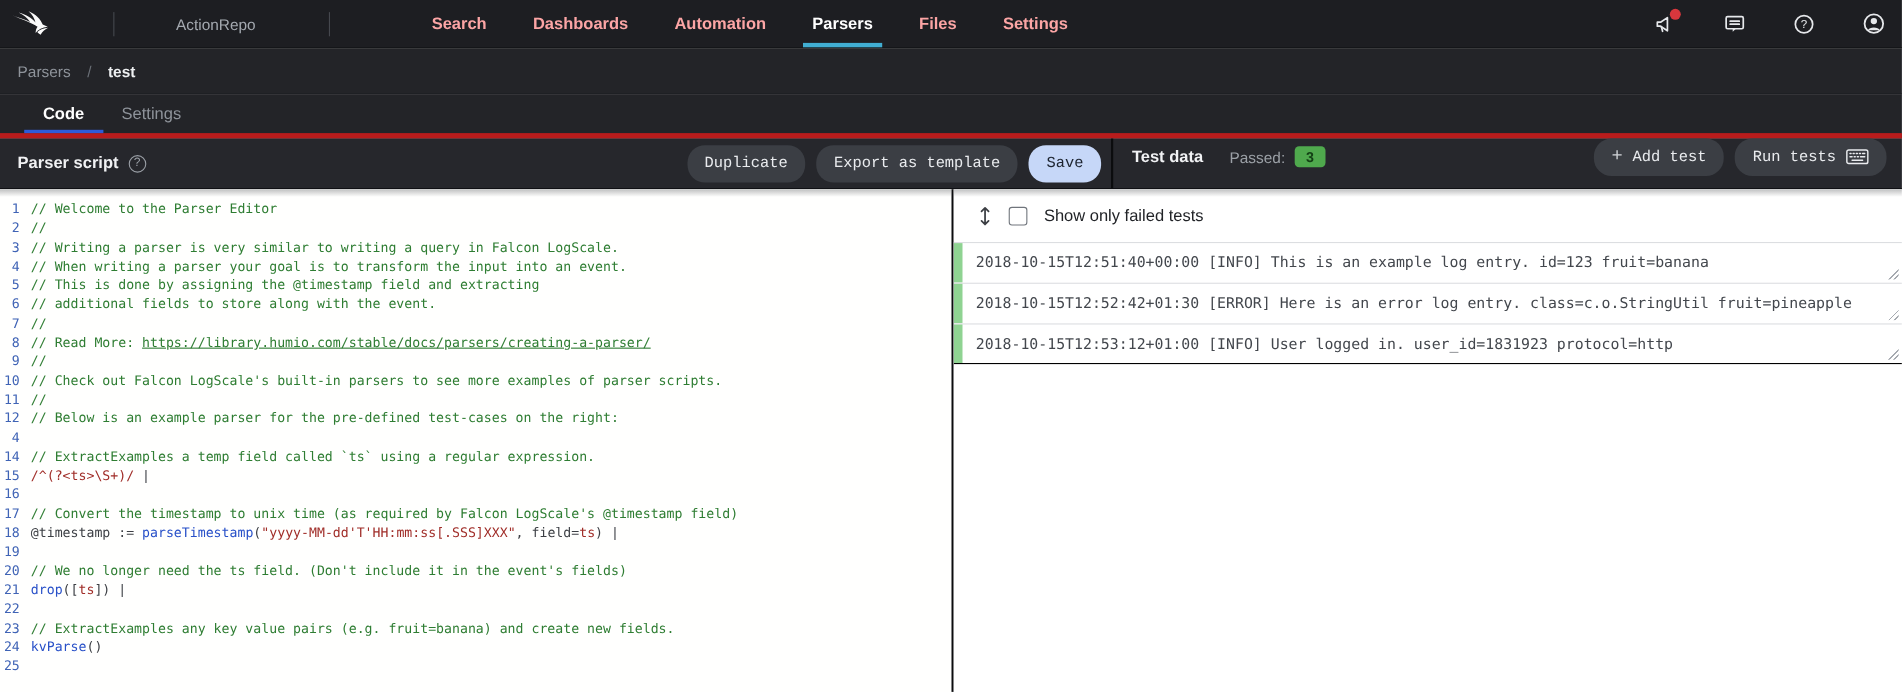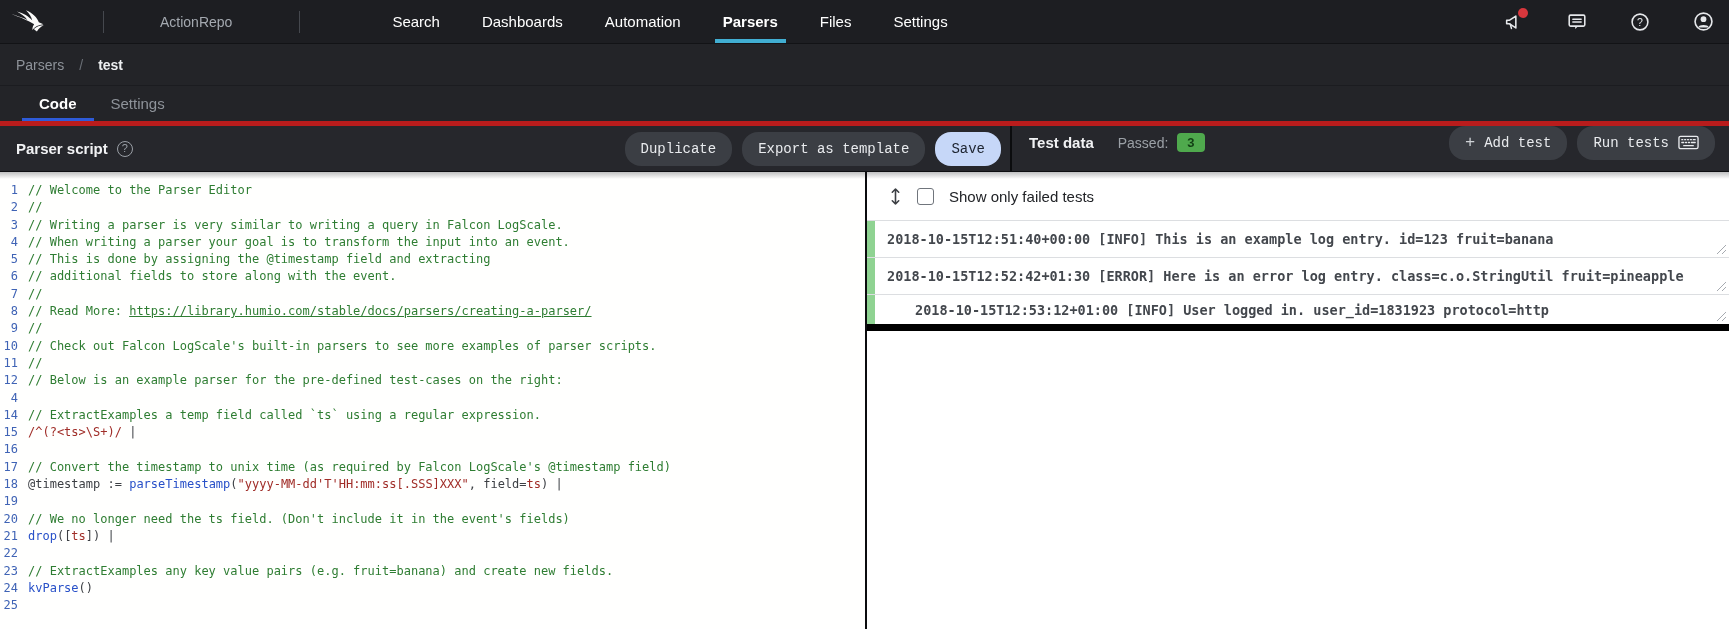--- a/index.html
+++ b/index.html
@@ -7,21 +7,21 @@
               font-family:"Liberation Sans", sans-serif; }
 
   
   .topnav { height:44px; background:#1d1e22; display:flex; align-items:stretch;
             border-bottom:1px solid #121316; position:relative;gap:41px; }
   .logo-wrap { width:62px; display:flex; align-items:center; justify-content:center; cursor:pointer; }
   .nav-divider { width:1px; height:22px; background:#45484e; align-self:center; }
   .repo-name { color:#a4a9b0; font-size:14px; align-self:center; padding:0 26px 0 15px; cursor:pointer; }
   .nav-items { display:flex; align-items:stretch; margin-left:30px; }
   .nav-item { position:relative; display:flex; align-items:center; padding:0 21px;
-              color:#ffffff; font-size:15px; cursor:pointer; text-decoration:none; }
+              color:#fca5a5; font-size:15px; cursor:pointer; text-decoration:none;font-weight:bold; }
   .nav-item.active { color:#ffffff; font-weight:700; }
   .nav-item.active::after { content:""; position:absolute; left:13px; right:13px; bottom:0;
                             height:4px; background:#41aed2; }
   .nav-right { margin-left:auto; display:flex; align-items:center; gap:39px; padding-right:14px; }
   .nav-icon { position:relative; width:24px; height:24px; display:flex; align-items:center;
               justify-content:center; color:#e6e8eb; cursor:pointer; }
   .nav-icon svg { display:block; }
   .notif-dot { position:absolute; top:-2px; right:-2px; width:10px; height:10px;
                border-radius:50%; background:#d8373d; }
 
@@ -77,22 +77,22 @@
   .tok-plain   { color:#3c3f44; }
 
   
   .test-pane { flex:1; background:#ffffff; position:relative; overflow:hidden; }
   .test-toolbar { height:48px; display:flex; align-items:center; padding-left:22px; gap:15px; }
   .updown-icon { color:#3c3f44; display:flex; cursor:pointer; }
   .failed-checkbox { appearance:none; -webkit-appearance:none; width:17px; height:17px;
                      border:1.6px solid #70757c; border-radius:3px; background:#fff; cursor:pointer; }
   .failed-label { font-size:15px; color:#212327; cursor:pointer; }
   .test-row { position:relative; height:37px; border-top:1px solid #dcdee1; display:flex;
-              align-items:stretch; background:#fff; cursor:text;font-weight:bold; }
-  .test-row:last-child { border-bottom:7px solid #000000;gap:28px; }
+              align-items:stretch; background:#fff; cursor:text; }
+  .test-row:last-child { border-bottom:1px solid #000000; }
   .row-status-bar { width:8px; flex:none; background:#8fd392; }
   .row-text { flex:1; display:flex; align-items:center; padding-left:12px;
               font-family:"DejaVu Sans Mono", monospace; font-size:13.5px; color:#43474d;
               white-space:pre; overflow:hidden; }
   .resize-grip { position:absolute; right:3px; bottom:3px; width:11px; height:11px; cursor:nwse-resize;
       background:
         linear-gradient(135deg, transparent 0 56%, #a6aab0 56% 63%, transparent 63% 78%, #a6aab0 78% 85%, transparent 85%); }
 </style>
 </head>
 <body>

